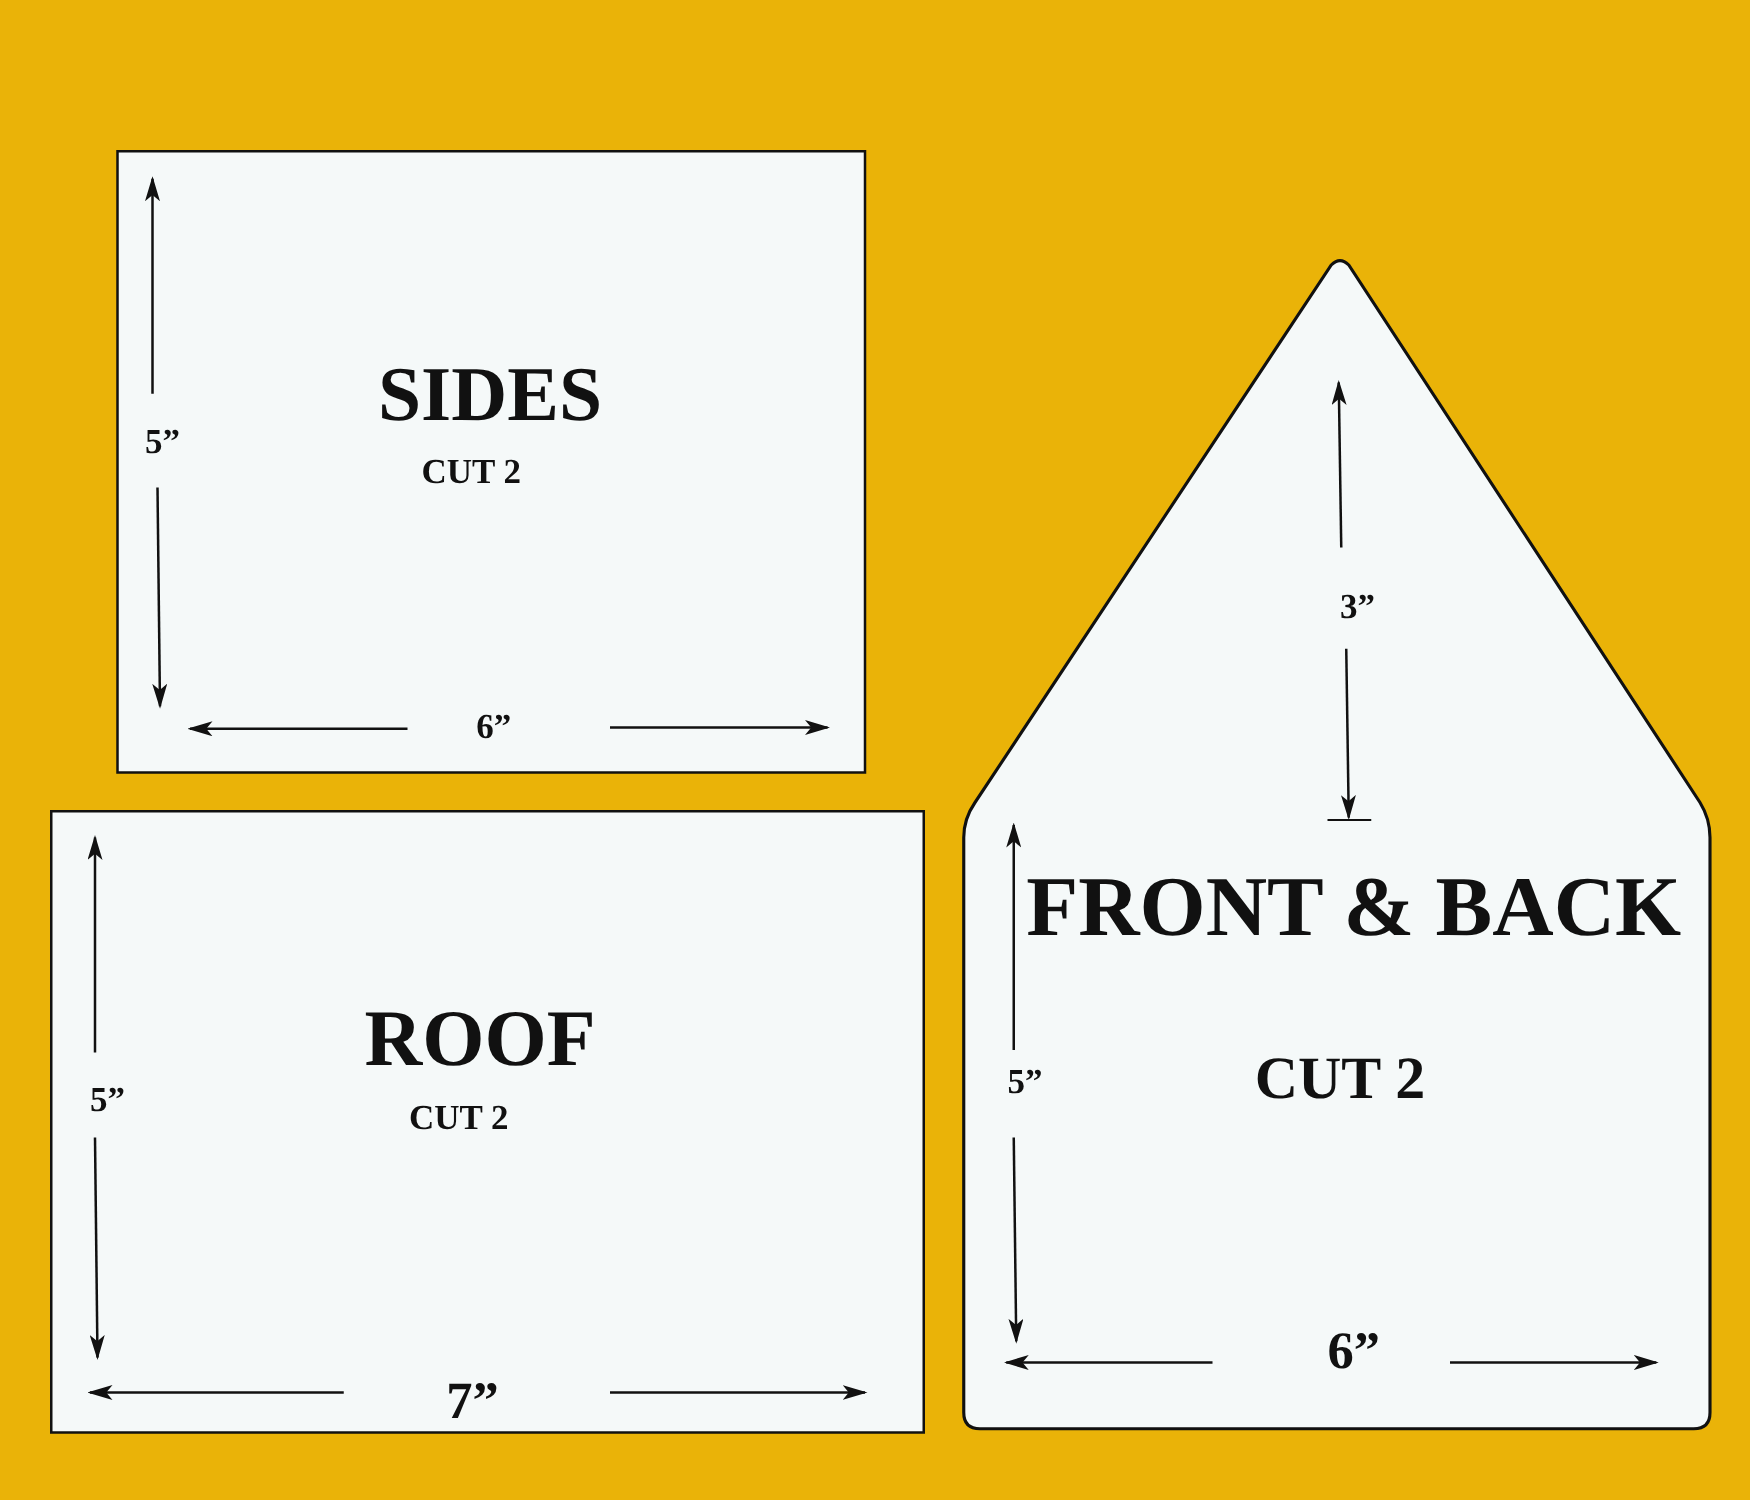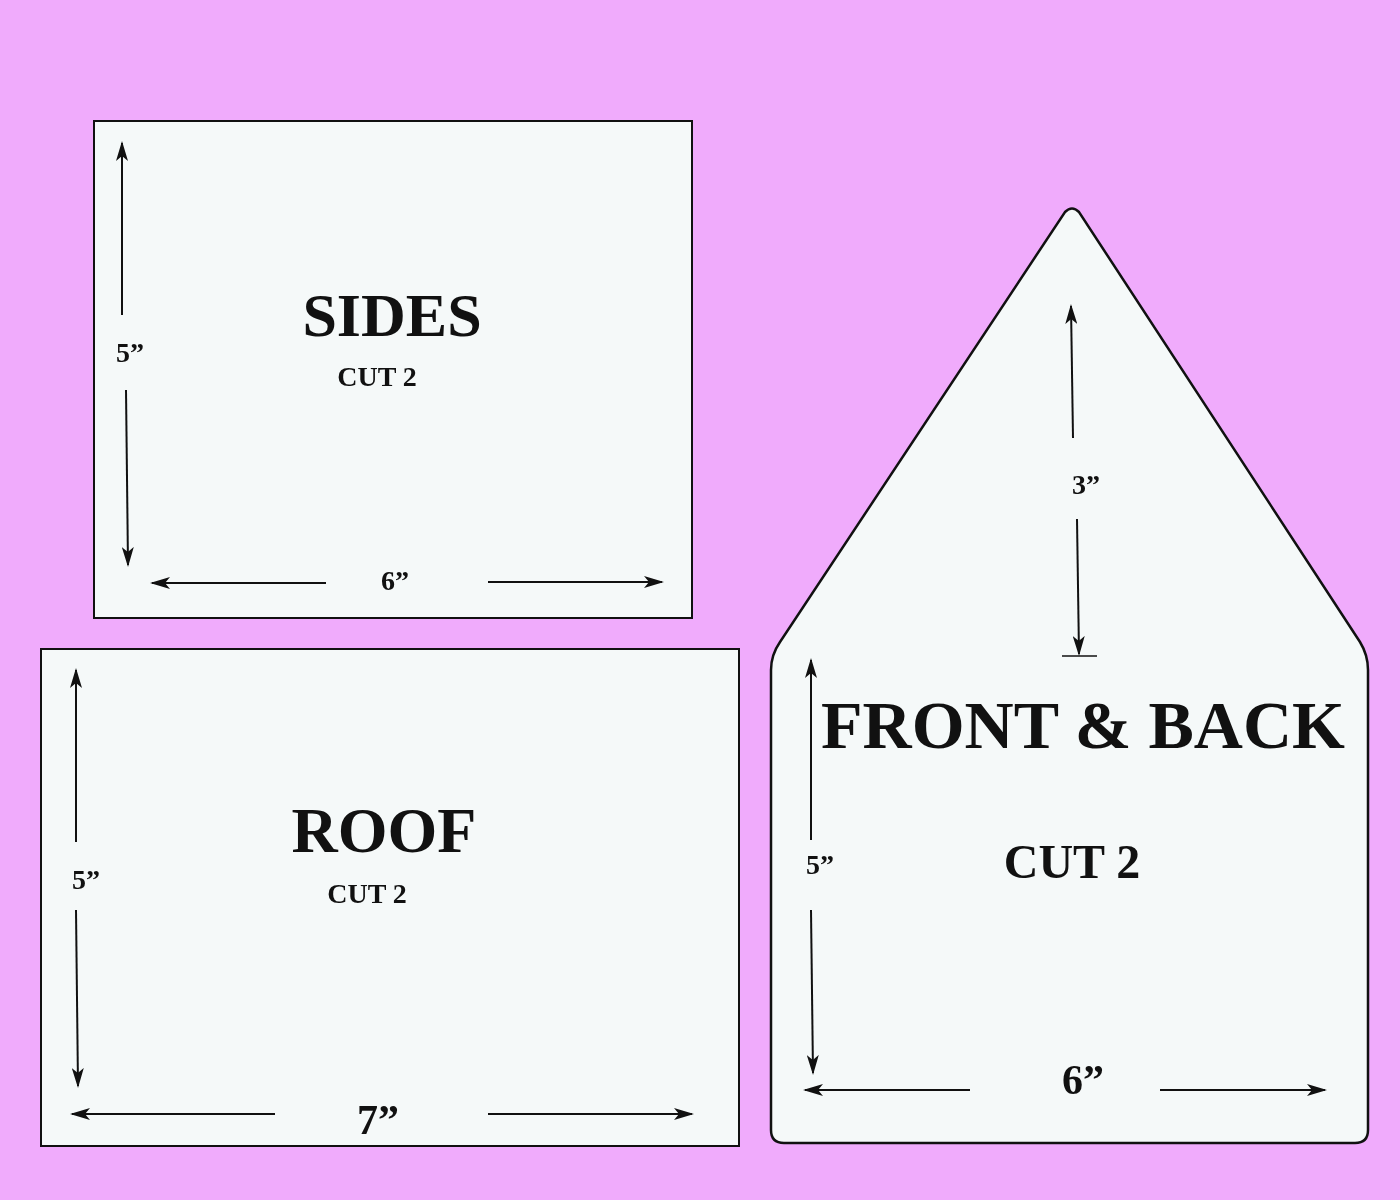--- a/index.html
+++ b/index.html
@@ -1,16 +1,16 @@
 <!DOCTYPE html>
 <html><head>
 <meta charset="utf-8">
 <style>
   html,body{margin:0;padding:0;background:#fdfafb;}
-  #stage{position:relative;width:1400px;height:1200px;overflow:hidden;background:#f0abfc;}
+  #stage{position:relative;width:1400px;height:1200px;overflow:hidden;background:#eab308;}
   svg{position:absolute;left:0;top:0;}
   .serif{font-family:"Liberation Serif","DejaVu Serif",serif;font-weight:bold;fill:#111;}
 </style>
 </head>
 <body>
 
 <div id="stage">
 <svg width="1400" height="1200" viewBox="0 0 1400 1200">
   <defs>
     <marker id="ah" viewBox="0 0 20 12" refX="18" refY="6" markerWidth="20" markerHeight="12" markerUnits="userSpaceOnUse" orient="auto-start-reverse">

